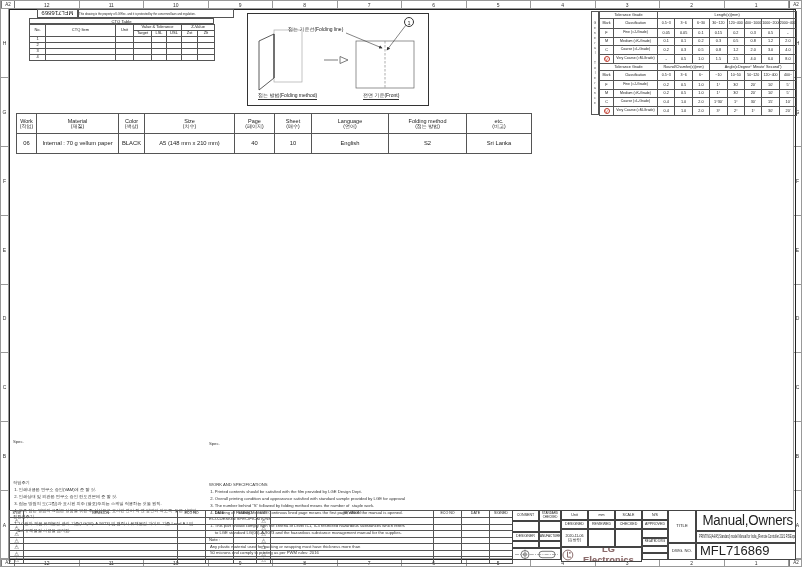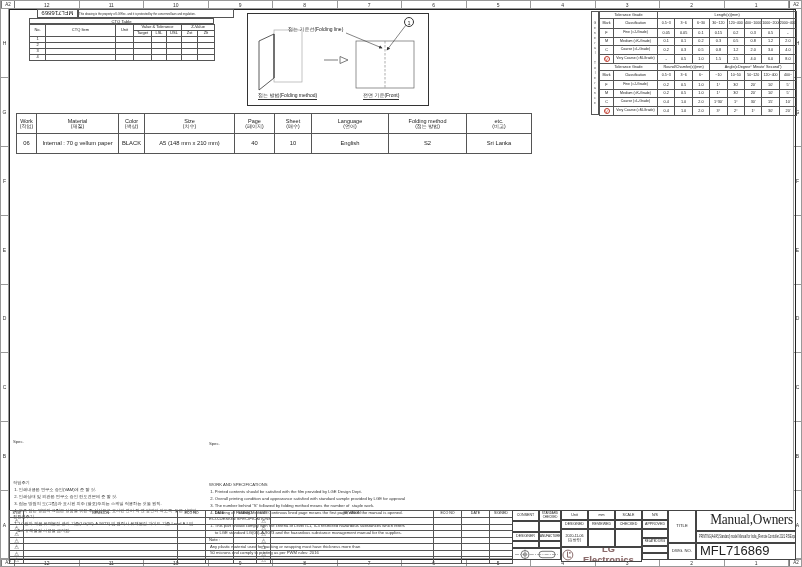--- a/index.html
+++ b/index.html
@@ -696,21 +696,21 @@
       <svg width="12" height="12" viewBox="0 0 12 12">
         <circle cx="6" cy="6" r="5" fill="none" stroke="#8a6b6b" stroke-width="1"></circle>
         <circle cx="8" cy="3.8" r="0.9" fill="#8a6b6b"></circle>
         <line x1="5.6" y1="2.5" x2="5.6" y2="8.2" stroke="#8a6b6b" stroke-width="1"></line>
         <line x1="5.6" y1="8.2" x2="9.2" y2="8.2" stroke="#8a6b6b" stroke-width="1"></line>
       </svg>
       <span class="lg-text" style="color:#8a6b6b;">LG Electronics</span>
     </div>
 
     <div class="tb-cell" style="left:667px; top:509px; width:28px; height:33px; font-size:4.2px;">TITLE</div>
-    <div class="tb-cell" style="left:695px; top:509px; width:100px; height:21px; justify-content:flex-end; padding-left:3px;font-family:Liberation Serif, serif;">
+    <div class="tb-cell" style="left:695px; top:509px; width:100px; height:21px; justify-content:flex-end; padding-left:3px;">
       <span class="tb-big-title">Manual,Owners</span>
     </div>
     <div class="tb-cell" style="left:695px; top:530px; width:100px; height:12px; justify-content:flex-start; padding-left:2px;">
       <span class="tb-sub">PRINTING(A4/A5,Standard) model Manual for India_(Remote Controller 2021 RS/Export)</span>
     </div>
     <div class="tb-cell" style="left:667px; top:542px; width:28px; height:17px; font-size:4.2px;">DWG. NO.</div>
     <div class="tb-cell" style="left:695px; top:542px; width:100px; height:17px; justify-content:flex-start; padding-left:3px;">
       <span class="tb-dwgno">MFL716869</span>
     </div>
   </div>

